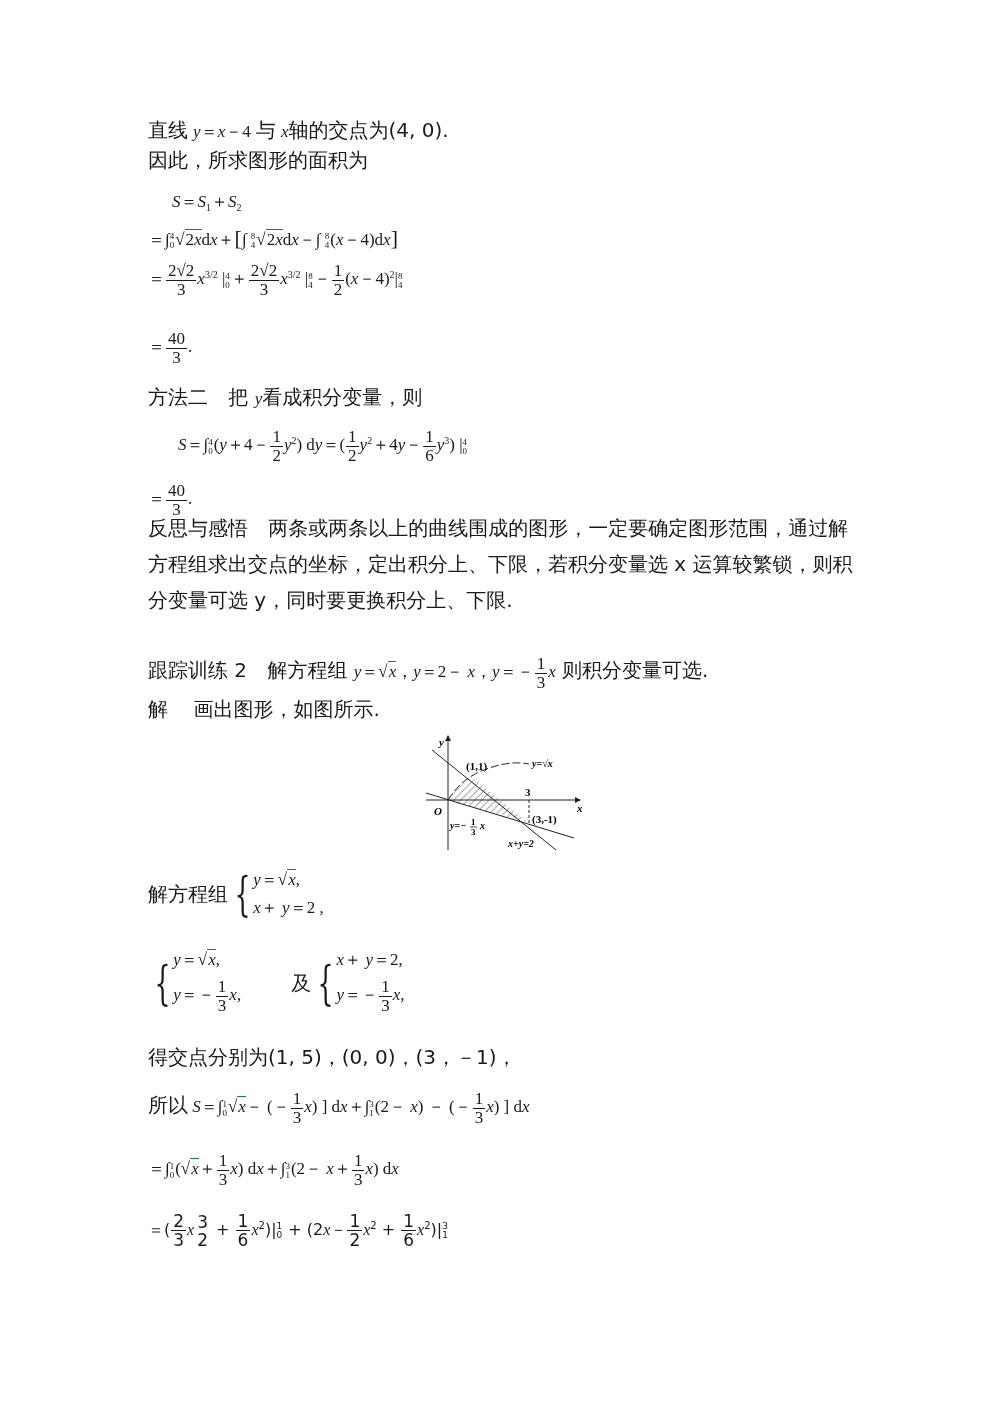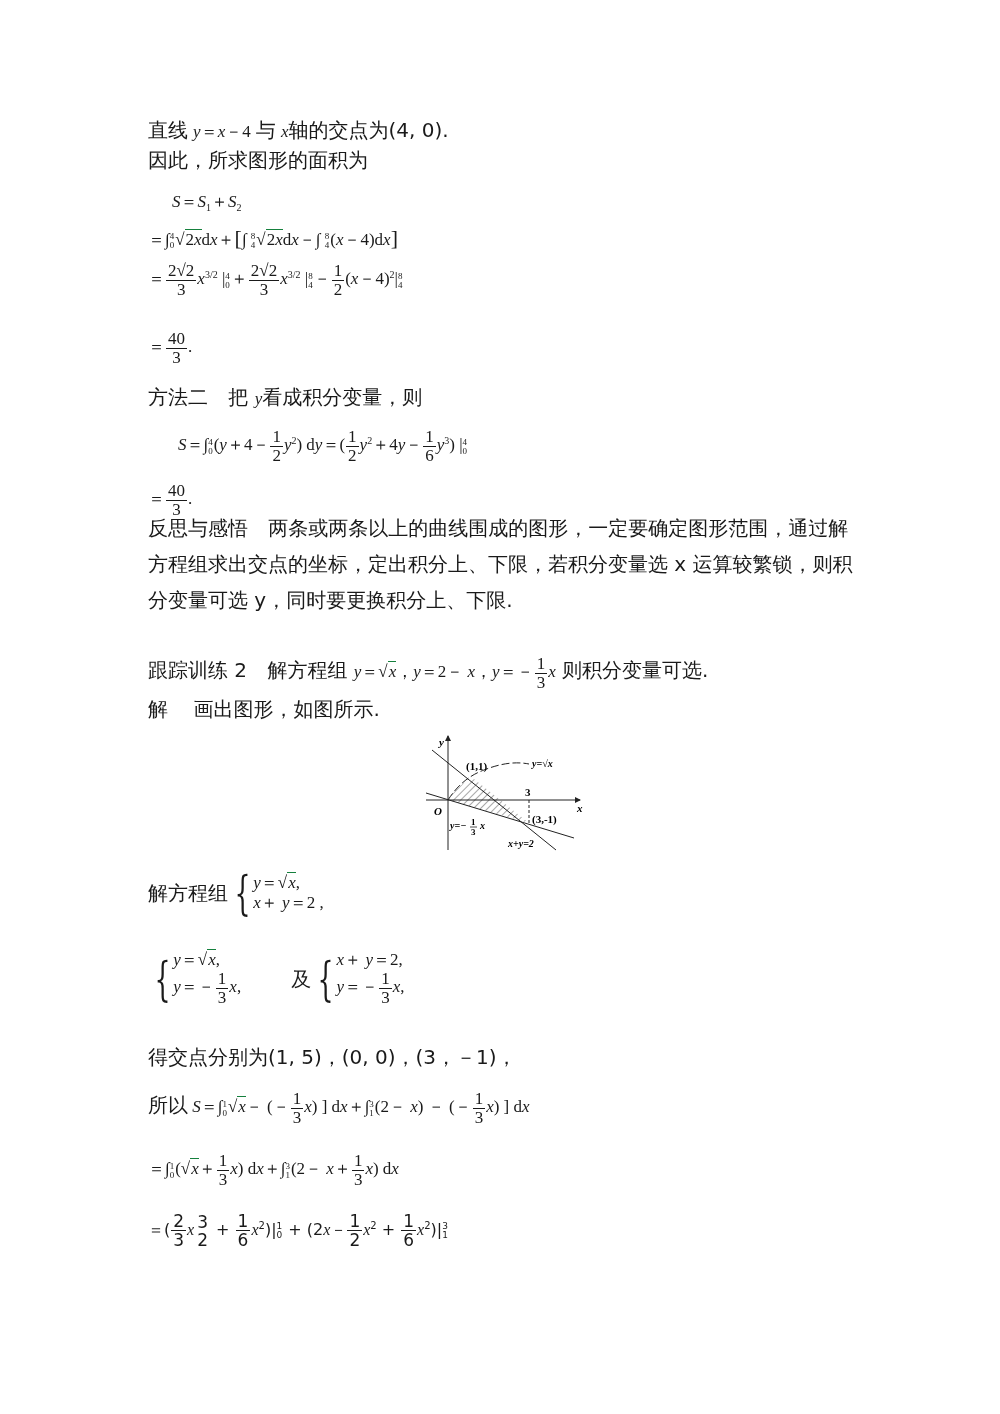--- a/index.html
+++ b/index.html
@@ -11,21 +11,21 @@
   .m { font-family: "Liberation Serif", "DejaVu Serif", serif; font-size: 17px; }
   .frac { display: inline-flex; flex-direction: column; align-items: center; vertical-align: middle; margin: 0 1px; font-family: "Liberation Serif", serif; font-size: 17px; line-height: 18px; }
   .frac .num { border-bottom: 1px solid #1a1a1a; padding: 0 2px; }
   .frac .den { padding: 0 2px; }
   .sqrt { display: inline-block; }
   .sqrt .rad { border-top: 1px solid #15803d; padding-left: 1px; }
   .lim { display: inline-flex; flex-direction: column; vertical-align: middle; font-size: 9px; line-height: 9px; margin-right: 1px; }
   sup, sub { font-size: 10px; }
   .sys { display: inline-flex; align-items: center; vertical-align: middle; }
   .brace { font-size: 46px; line-height: 46px; font-family: "DejaVu Serif", serif; transform: scaleX(0.55); margin-right: -4px; font-weight: 300; }
-  .sys-rows { display: flex; flex-direction: column; font-family: "Liberation Serif", serif; font-size: 17px; }
+  .sys-rows { display: flex; flex-direction: column; gap: 8px; font-family: "Liberation Serif", serif; font-size: 17px; }
   .para { position: absolute; left: 148px; width: 705px; font-size: 16px; line-height: 34px; }
   .figure { position: absolute; left: 424px; top: 730px; width: 170px; height: 125px; }
 </style>
 </head>
 <body>
 
 <div class="line" style="top:120px;">
   <span class="cjk">直线</span>
   <span class="m"><i>y</i>＝<i>x</i>－4</span>
   <span class="cjk">与</span>

